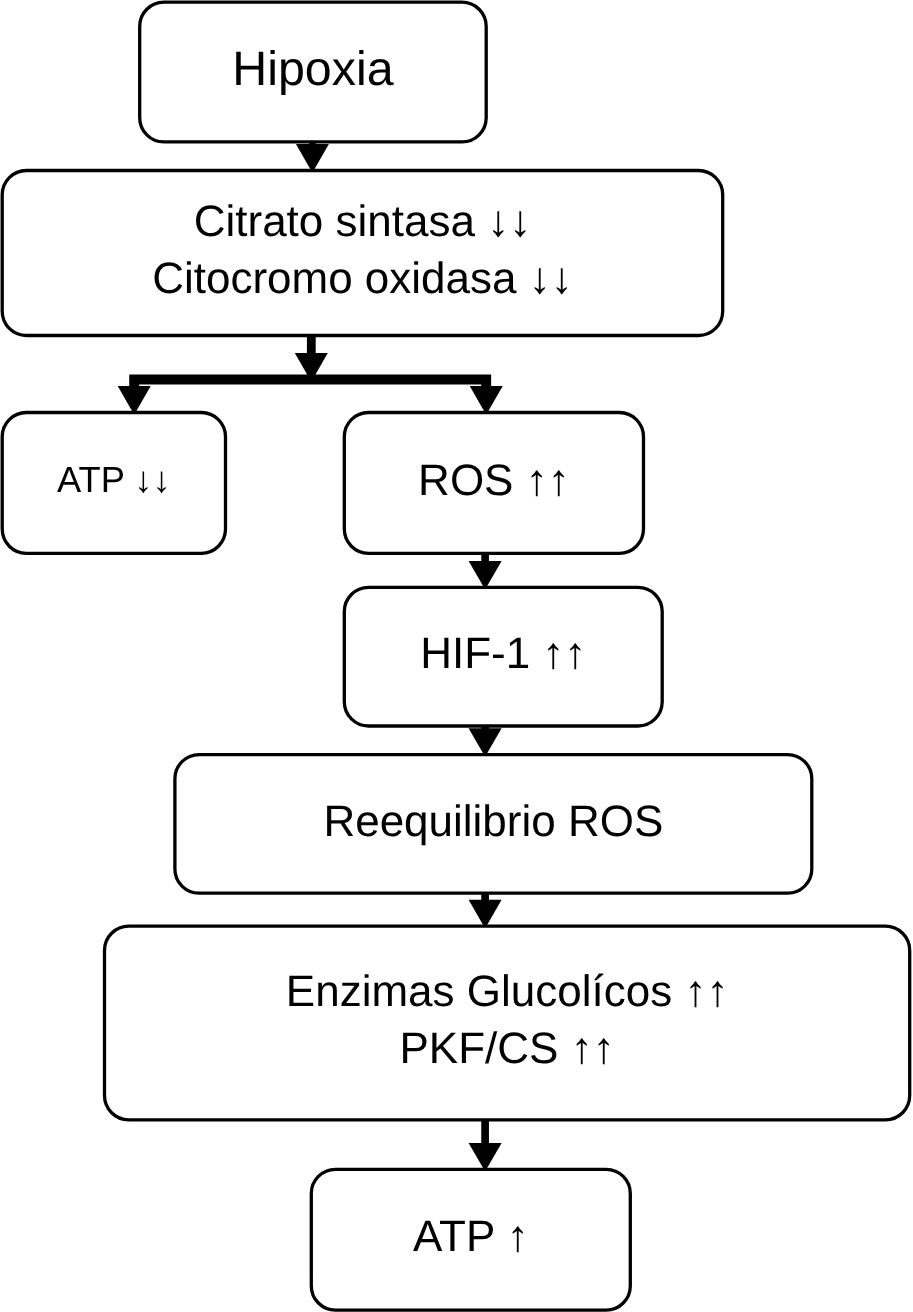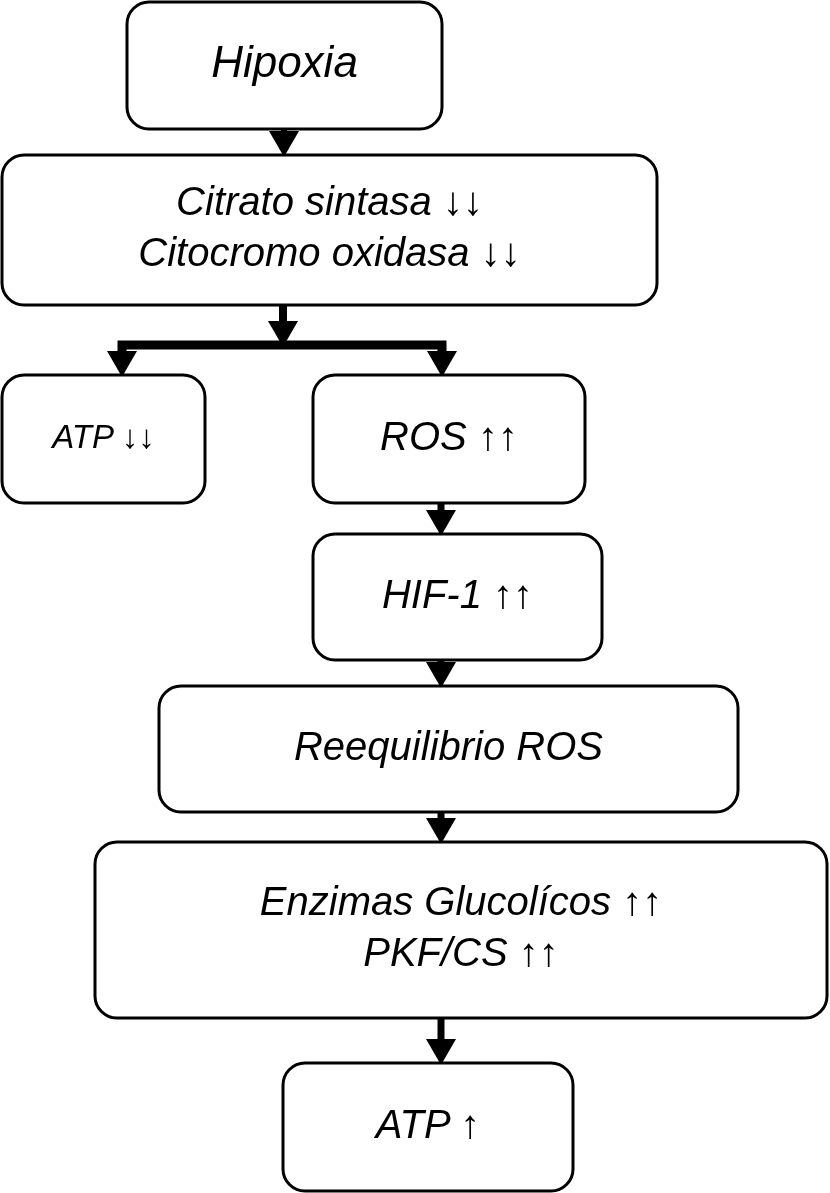--- a/index.html
+++ b/index.html
@@ -10,21 +10,20 @@
   body {
     width: 830px;
     height: 1193px;
     font-family: "Liberation Sans", sans-serif;
     overflow: hidden;
   }
   #flow-root {
     position: relative;
     width: 718px;
     height: 1193px;
-    font-style: italic;
   }
   svg.flow-canvas {
     display: block;
     width: 830px;
     height: 1193px;
   }
   .node-box {
     fill: #ffffff;
     stroke: #000000;
     stroke-width: 3;

